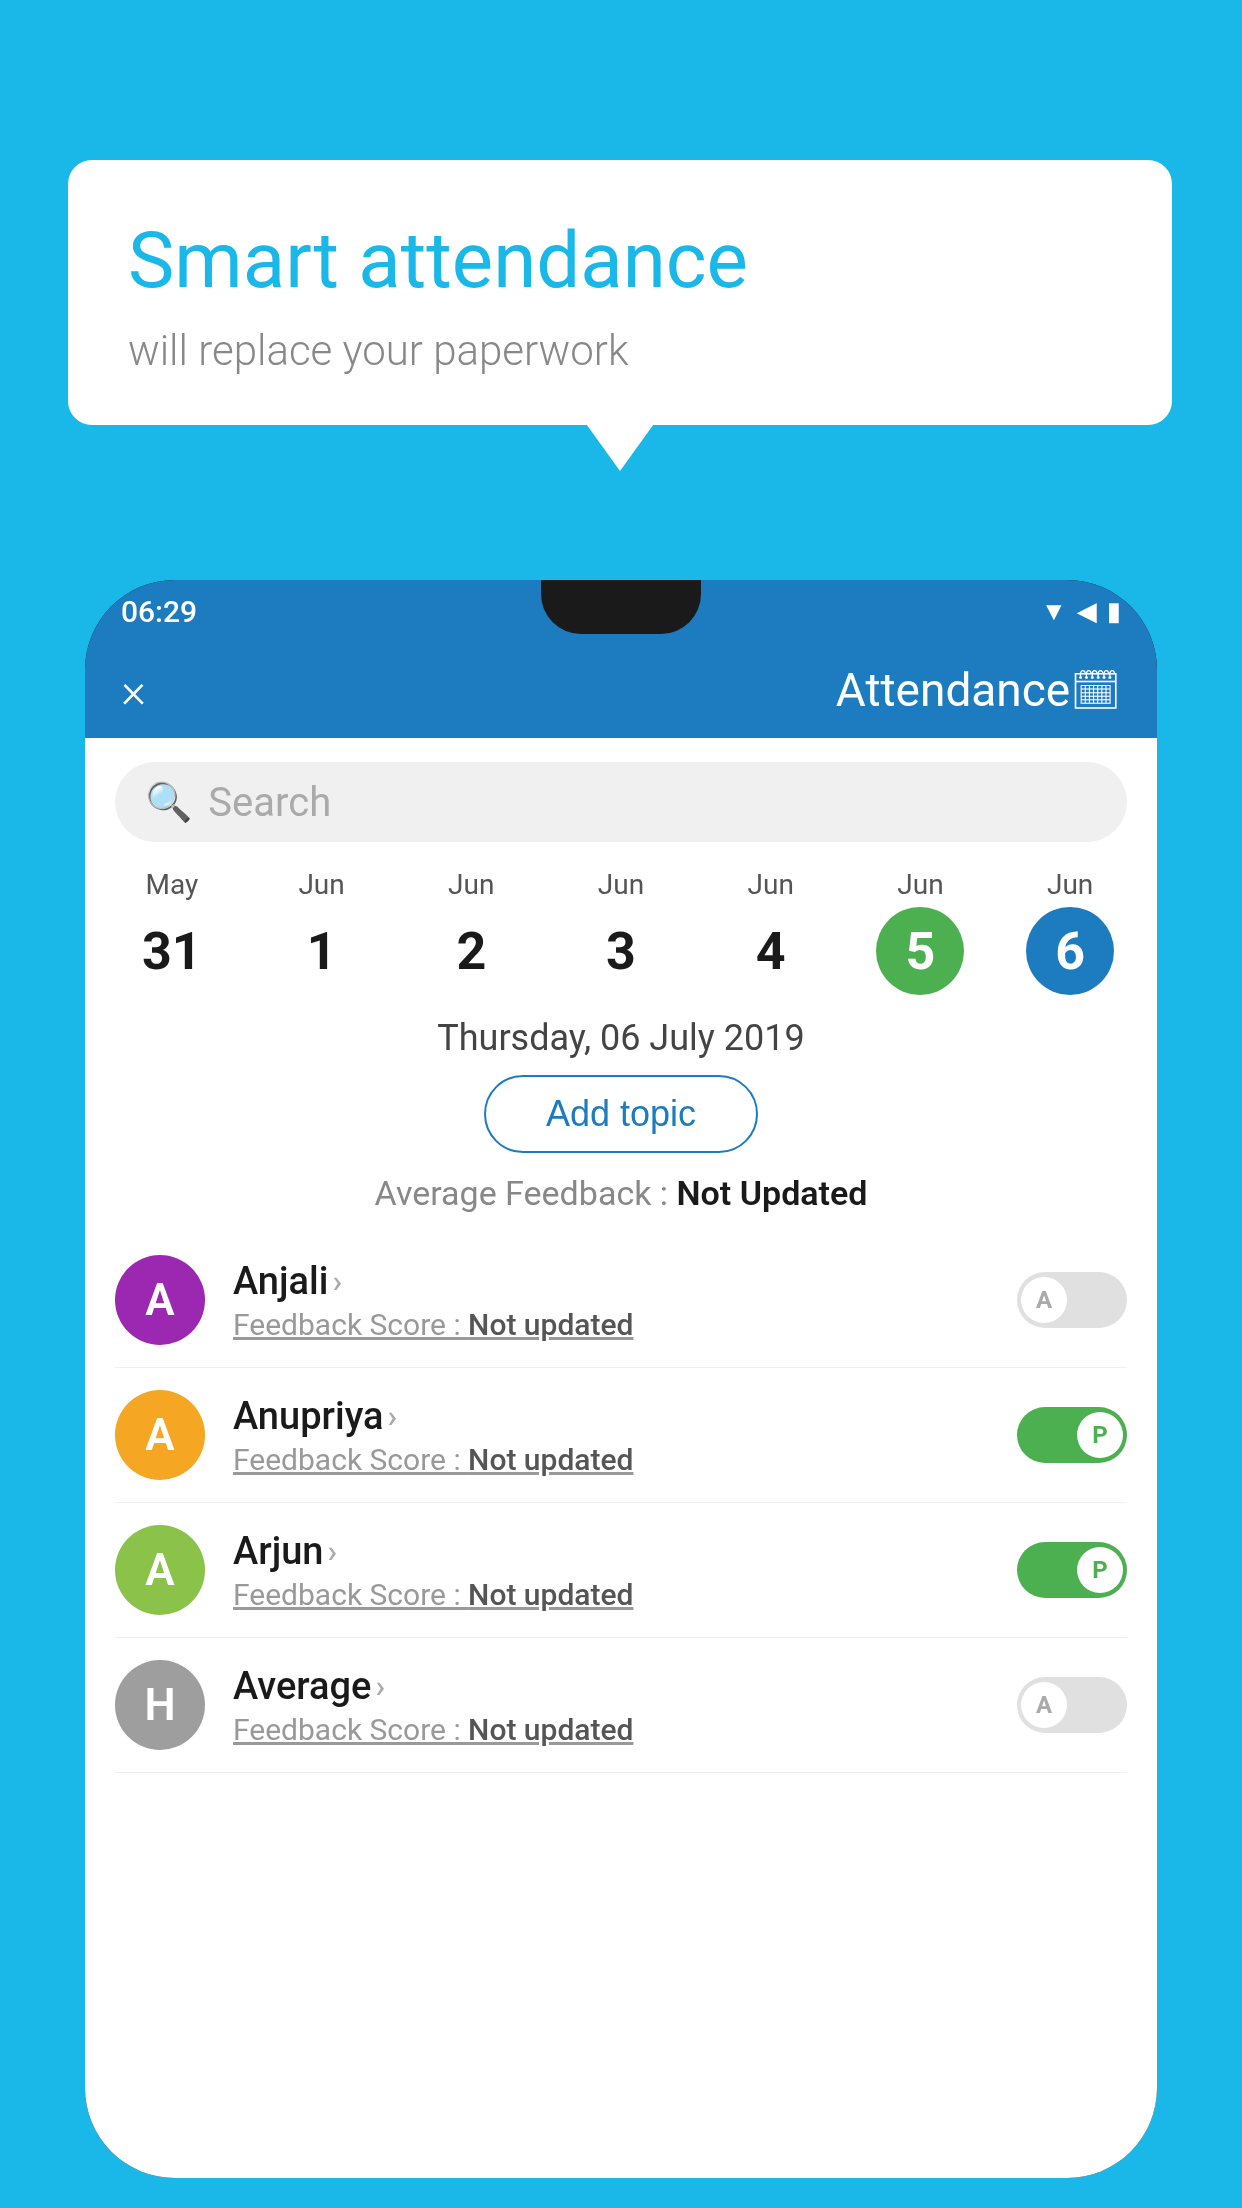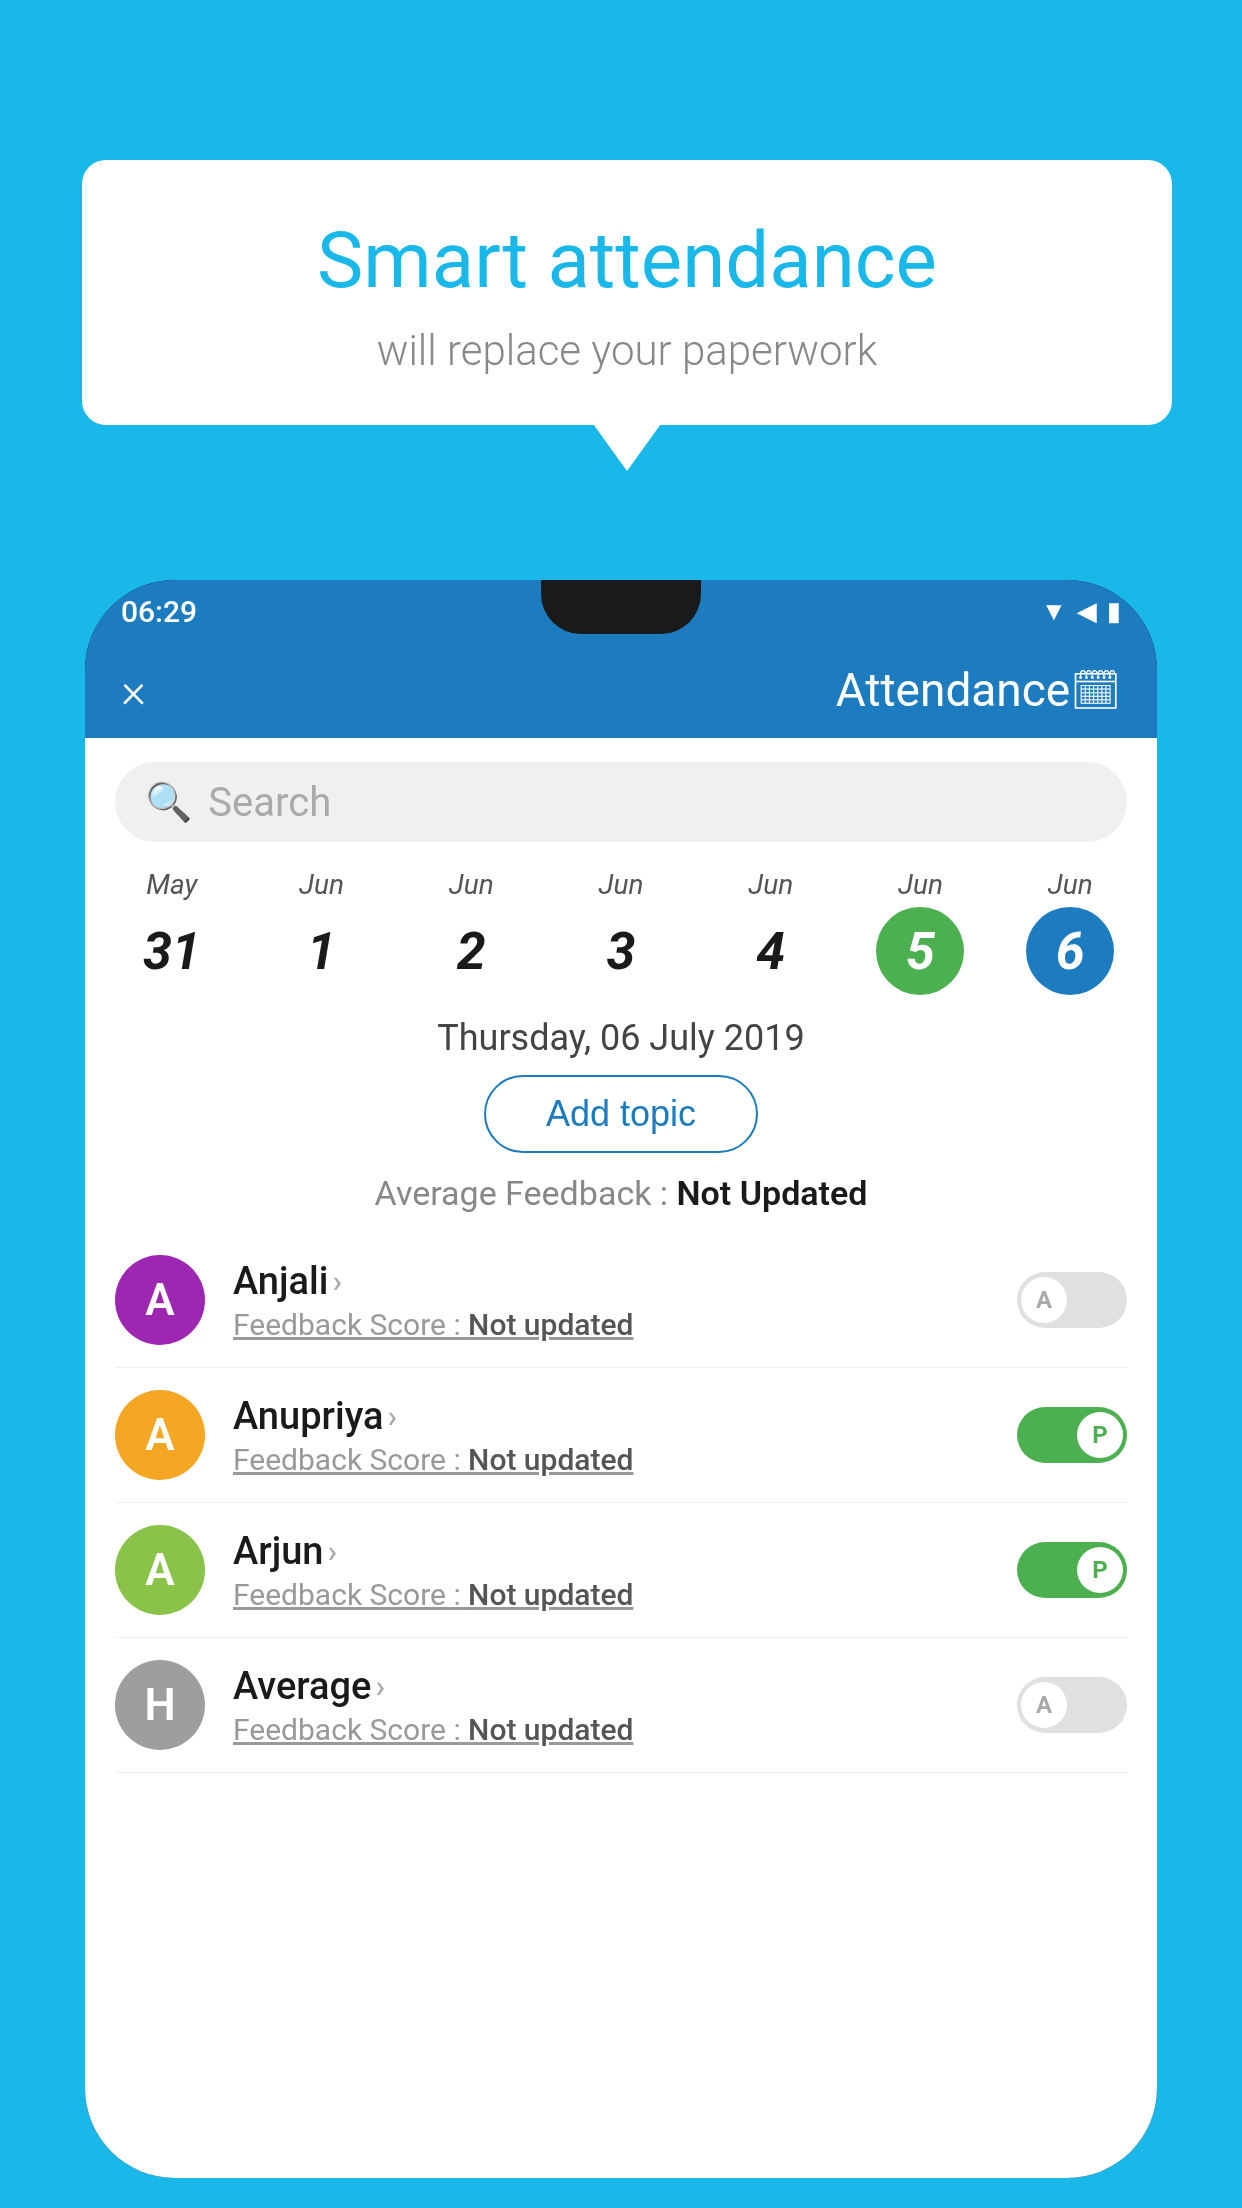--- a/index.html
+++ b/index.html
@@ -10,26 +10,25 @@
       background-color: #1ab8e8;
       font-family: 'Roboto', Arial, sans-serif;
       overflow: hidden;
       position: relative;
     }
 
     
     .speech-bubble {
       position: absolute;
       top: 160px;
-      left: 82px;
+      left: 68px;
       right: 70px;
       background: white;
       border-radius: 24px;
       padding: 55px 60px 50px;
-      text-align: center;
     }
     .speech-bubble::after {
       content: '';
       position: absolute;
       bottom: -46px;
       left: 50%;
       transform: translateX(-50%);
       width: 0;
       height: 0;
       border-left: 36px solid transparent;
@@ -153,21 +152,20 @@
       color: #aaa;
       font-size: 40px;
     }
 
     
     .calendar-strip {
       display: flex;
       align-items: center;
       padding: 10px 20px 10px;
       gap: 16px;
-      font-style: italic;
     }
     .cal-day {
       flex: 1;
       display: flex;
       flex-direction: column;
       align-items: center;
       gap: 6px;
     }
     .cal-month {
       font-size: 28px;

